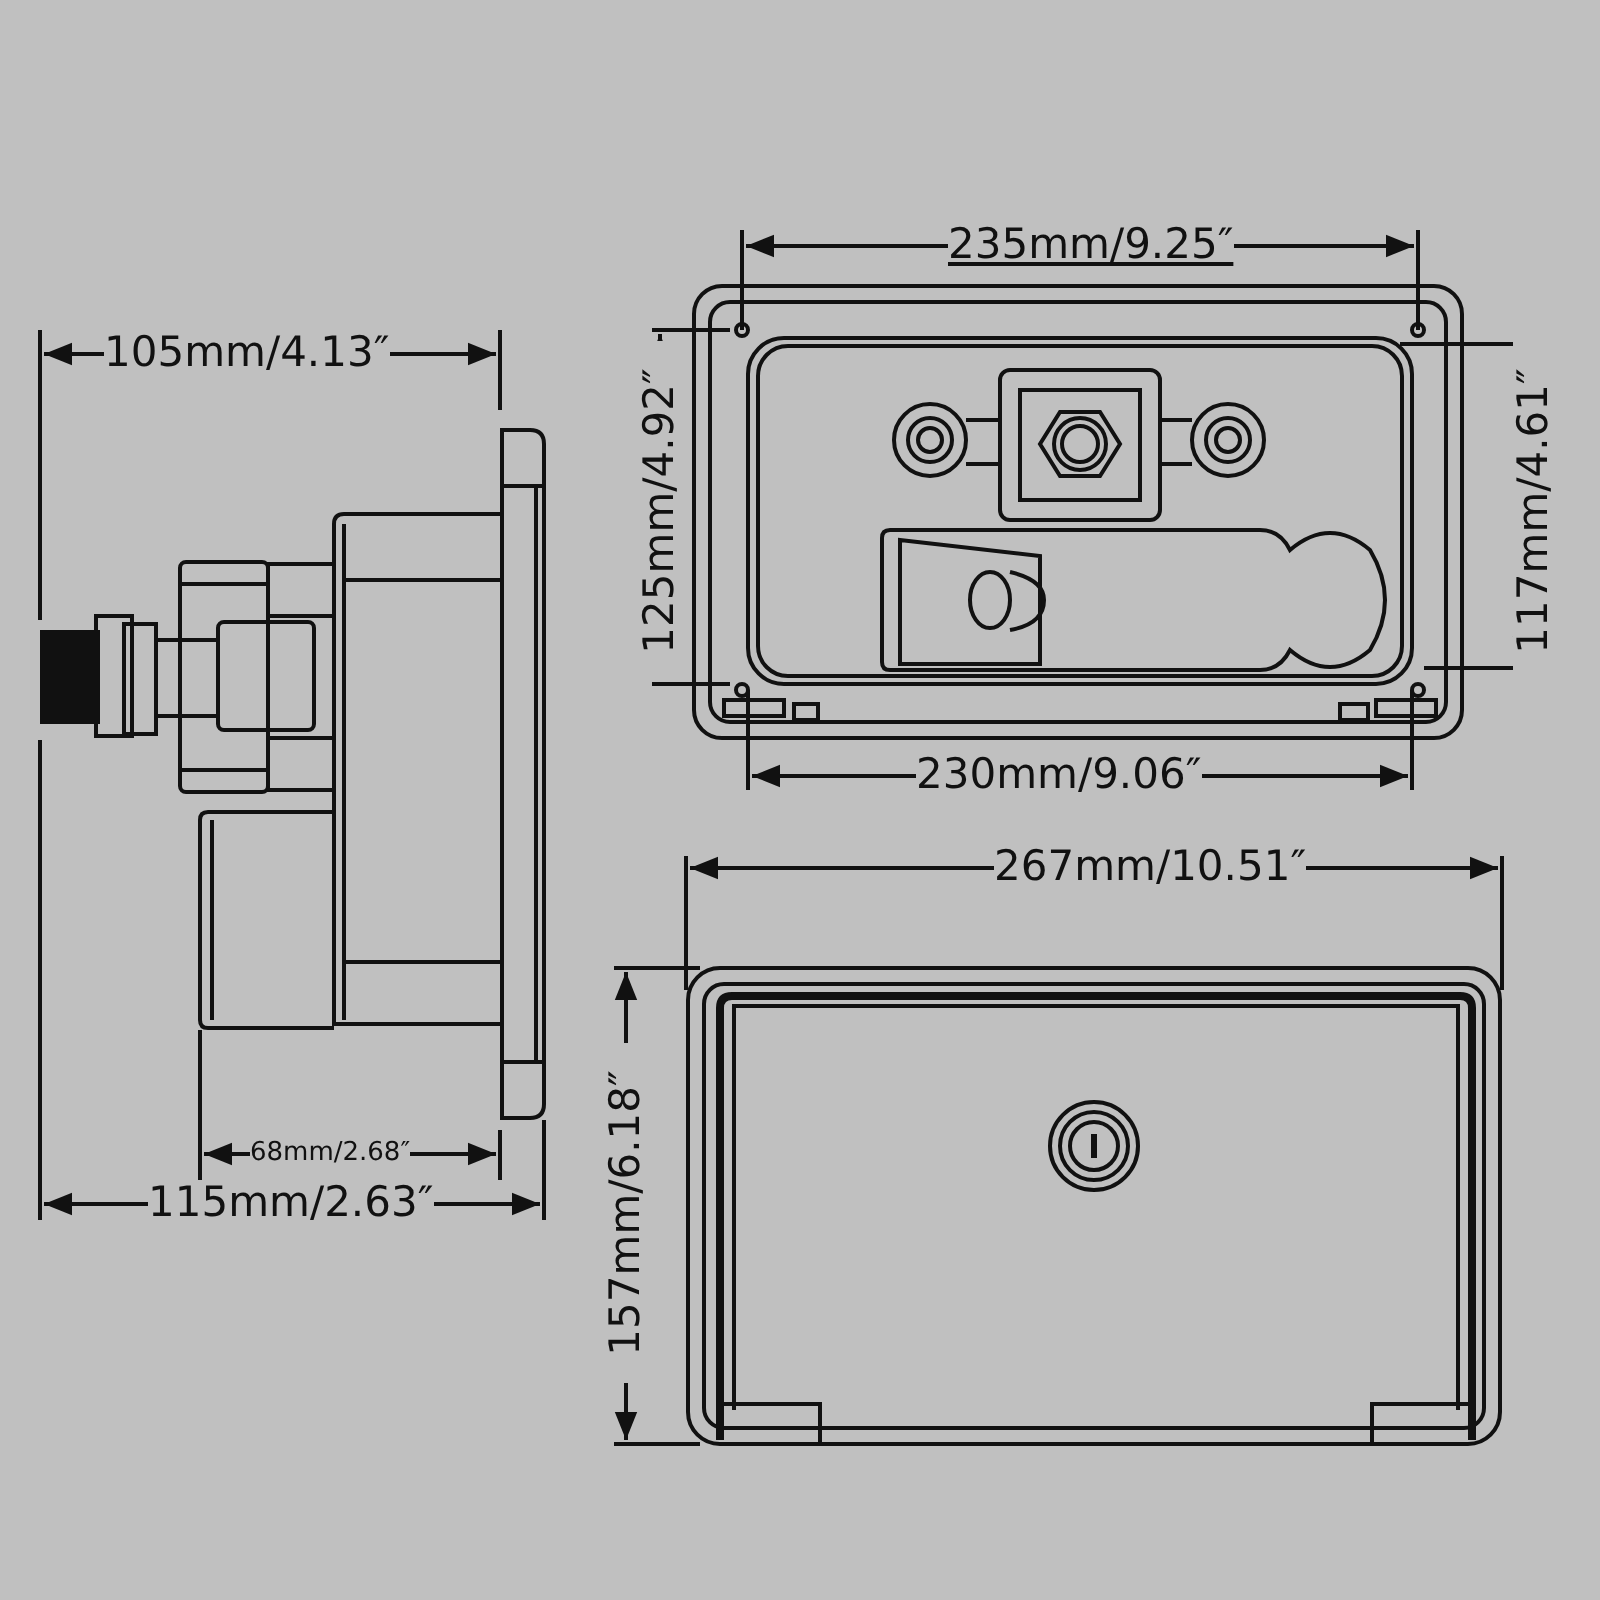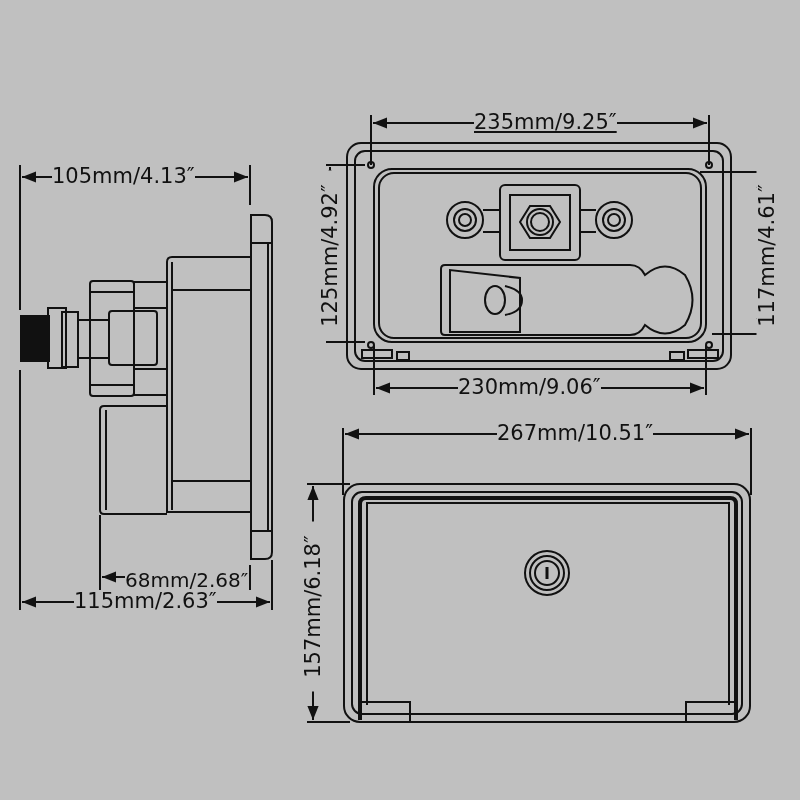--- a/index.html
+++ b/index.html
@@ -1,20 +1,20 @@
 <!DOCTYPE html>
 <html><head>
 <meta charset="utf-8">
 <style>
   html, body { margin:0; padding:0; }
   body { width:800px; height:800px; background:#c0c0c0; position:relative; overflow:hidden; font-family:"DejaVu Sans", sans-serif; }
   svg { position:absolute; left:0; top:0; }
   .lbl { position:absolute; color:#111; white-space:nowrap; background:#c0c0c0; line-height:1; }
   .big { font-size:21px; }
-  .small { font-size:20px; }
+  .small { font-size:13px; }
   .vert { transform-origin:center center; }
 </style>
 </head>
 <body>
 
 <svg width="800" height="800" viewBox="0 0 800 800">
   <defs>
     <marker id="arr" viewBox="0 0 10 10" refX="10" refY="5" markerWidth="10" markerHeight="7" orient="auto-start-reverse">
       <path d="M0,1 L10,5 L0,9 z" fill="#111"></path>
     </marker>

